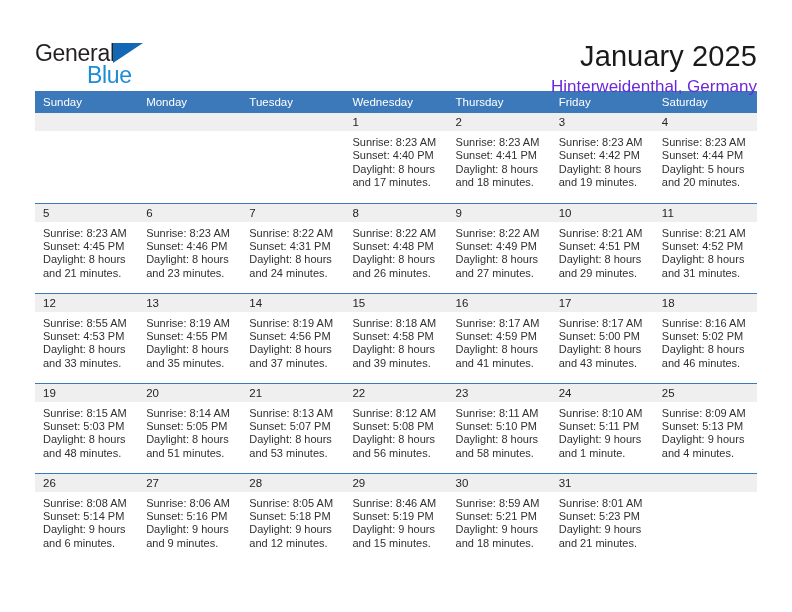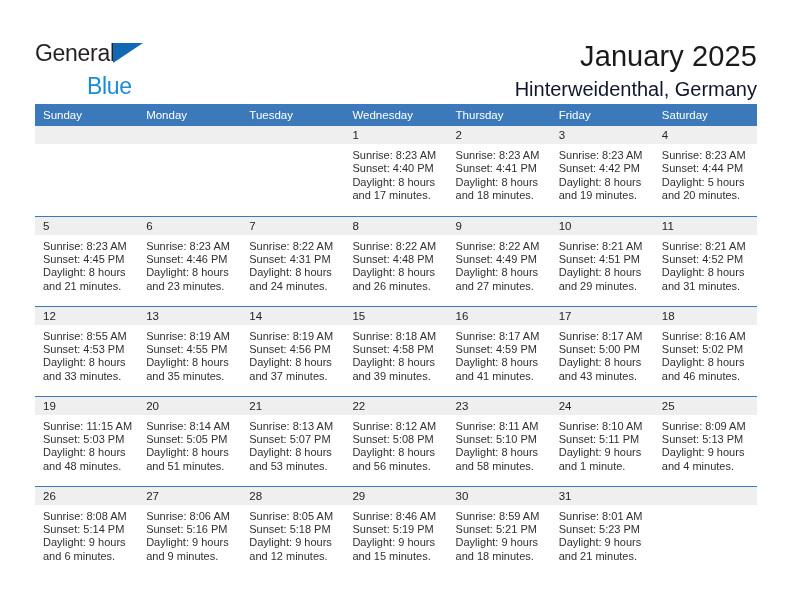--- a/index.html
+++ b/index.html
@@ -49,50 +49,50 @@
     left: 78px;
     top: 3px;
     width: 0;
     height: 0;
     border-left: 30px solid #1268b3;
     border-bottom: 20px solid transparent;
   }
   .logo-blue {
     position: absolute;
     left: 52px;
-    top: 33px;
+    top: 22px;
     font-size: 23px;
     letter-spacing: -0.3px;
     color: #1b8cd8;
     font-family: "Liberation Sans", sans-serif;
   }
   .titles {
     text-align: right;
     padding-top: 0px;
   }
   .cal-title {
     font-size: 29px;
     font-weight: normal;
     color: #1a1a1a;
     line-height: 1.12;
     margin: 0;
     letter-spacing: 0.1px;
   }
   .cal-subtitle {
-    font-size: 20px;
-    color: #0f172a;
+    font-size: 17px;
+    color: #6d28d9;
     margin: 6px 0 0 0;
     line-height: 1.1;
   }
   
   .calendar {
     width: 722px;
     border-collapse: collapse;
     table-layout: fixed;
-    margin-top: 17px;
+    margin-top: 4px;
   }
   .calendar th {
     background: #3c79ba;
     color: #ffffff;
     font-weight: normal;
     font-size: 11.5px;
     text-align: left;
     padding: 5px 0 5px 8px;
     height: 22px;
     border: none;
@@ -378,21 +378,21 @@
                 <div class="dl-wrap">Daylight: 8 hours and 46 minutes.</div>
               </div>
             </div>
           </td>
         </tr>
         <tr class="week-row">
           <td>
             <div class="daycell">
               <div class="daynum-band">19</div>
               <div class="details">
-                <div>Sunrise: 11:15 AM</div>
+                <div>Sunrise: 8:15 AM</div>
                 <div>Sunset: 5:03 PM</div>
                 <div class="dl-wrap">Daylight: 8 hours and 48 minutes.</div>
               </div>
             </div>
           </td>
           <td>
             <div class="daycell">
               <div class="daynum-band">20</div>
               <div class="details">
                 <div>Sunrise: 8:14 AM</div>

